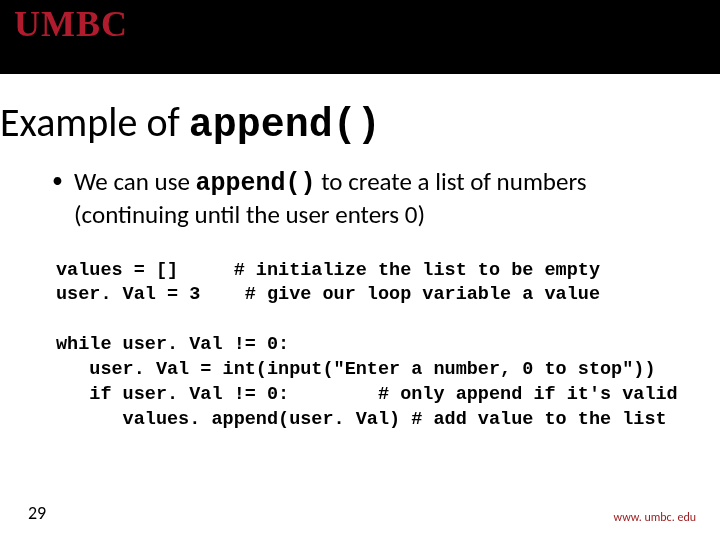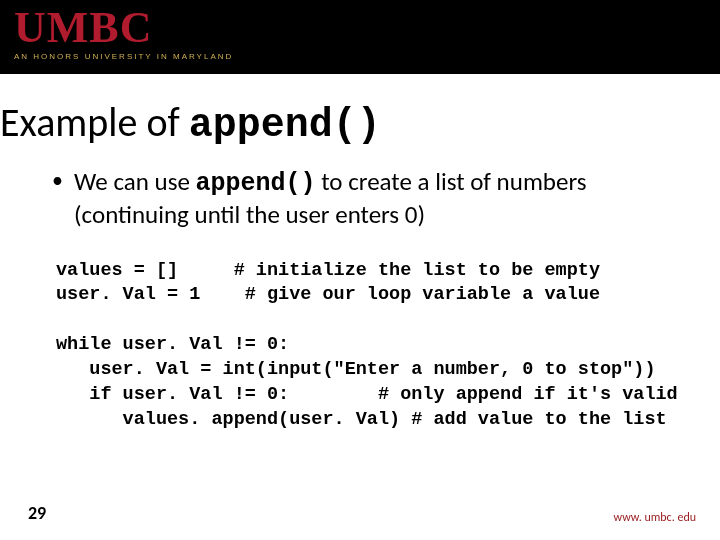--- a/index.html
+++ b/index.html
@@ -19,21 +19,21 @@
     position: relative;
   }
   .logo {
     position: absolute;
     left: 14px;
     top: 6px;
   }
   .logo-umbc {
     font-family: "Times New Roman", serif;
     font-weight: bold;
-    font-size: 44px;
+    font-size: 36px;
     color: #b01c2e;
     letter-spacing: 1px;
     line-height: 1;
   }
   .logo-tag {
     font-family: Arial, sans-serif;
     font-size: 8px;
     letter-spacing: 2px;
     color: #cfae53;
     margin-top: 2px;
@@ -83,55 +83,54 @@
     position: absolute;
     bottom: 16px;
     left: 0;
     width: 720px;
   }
   .page-num {
     position: absolute;
     left: 28px;
     bottom: 0;
     font-size: 18px;
-    font-weight: 700;
+    font-weight: 400;
     color: #000;
   }
   .site {
     position: absolute;
     right: 24px;
     bottom: 0;
     font-size: 12px;
     color: #9a1b1e;
   }
 </style>
 </head>
 <body>
 
 <div class="header">
   <div class="logo">
     <div class="logo-umbc">UMBC</div>
-    <div class="logo-tag">AN HONORS UNIVERSITY IN MARYLAND</div>
   </div>
 </div>
 
 <div class="title">
   <span>Example of </span><span class="mono">append()</span>
 </div>
 
 <div class="body">
   <div class="bullet-row">
     <div class="bullet-dot">•</div>
     <div class="bullet-text">
       <span>We can use </span><span class="mono">append()</span><span> to create a list of numbers (continuing until the user enters 0)</span>
     </div>
   </div>
 
   <div class="code">values = []     # initialize the list to be empty
-user. Val = 1    # give our loop variable a value
+user. Val = 3    # give our loop variable a value
 
 while user. Val != 0:
    user. Val = int(input("Enter a number, 0 to stop"))
    if user. Val != 0:        # only append if it's valid
       values. append(user. Val) # add value to the list</div>
 </div>
 
 <div class="footer">
   <div class="page-num">29</div>
   <div class="site">www. umbc. edu</div>

